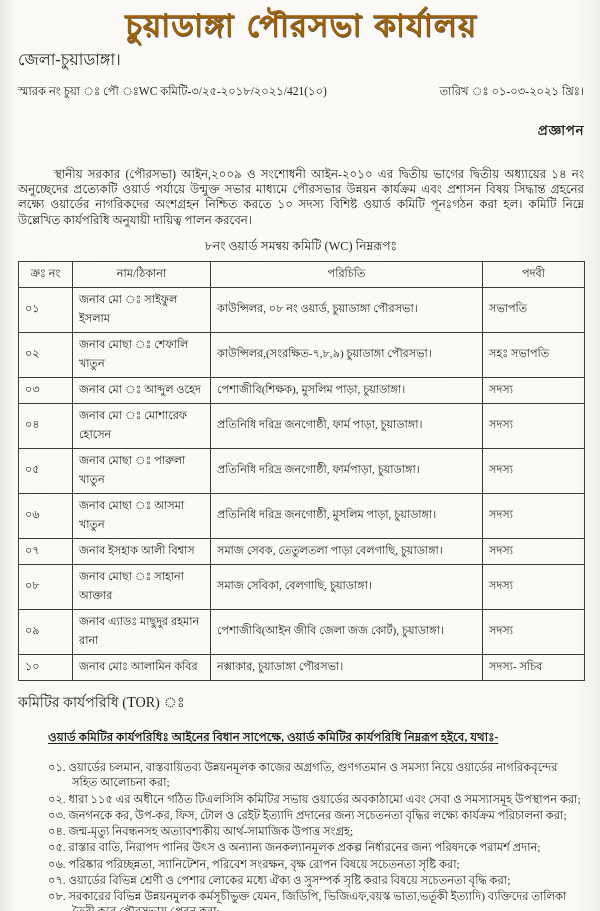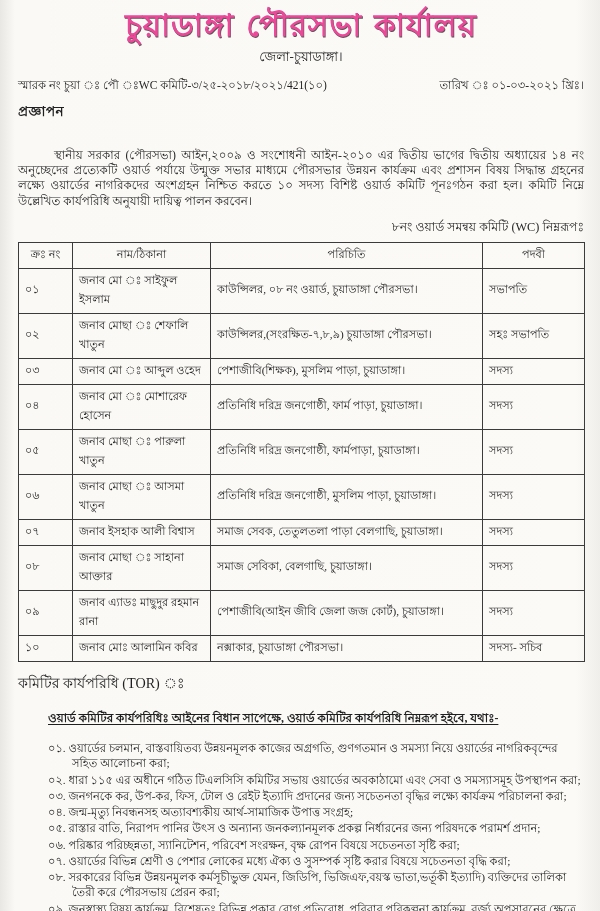--- a/index.html
+++ b/index.html
@@ -10,37 +10,37 @@
     background:linear-gradient(90deg,#e9e7e3 0,#faf9f6 2.5%,#fbfaf7 96%,#f0eeea 100%);
   }
   .page { padding:8px 16px 0 18px; }
 
   .doc-title {
     text-align:center;
     font-family:"DejaVu Serif", serif;
     font-weight:bold;
     font-size:31px;
     letter-spacing:1px;
-    color:#ec4899;
+    color:#a16207;
     text-shadow:0.6px 0.6px 0 #555;
     line-height:1.15;
   }
-  .doc-subtitle { text-align:center; font-size:13px; margin-top:3px; color:#222; }
+  .doc-subtitle { font-size:16px; margin-top:3px; color:#222; }
   .memo-row { display:flex; justify-content:space-between; align-items:baseline; font-size:11.5px; margin-top:9px; }
-  .notice-heading { text-align:left; font-size:13.5px; font-weight:bold; margin-top:5px; letter-spacing:0.5px; }
+  .notice-heading { text-align:right; font-size:13.5px; font-weight:bold; margin-top:18px; letter-spacing:0.5px; }
 
   .intro {
     margin-top:24px;
     font-size:11.8px;
     line-height:1.3;
     text-align:justify;
     text-indent:36px;
   }
 
-  .table-title { text-align:right; font-size:12.3px; margin:9px 0 4px; }
+  .table-title { text-align:center; font-size:12.3px; margin:9px 0 4px; }
 
   table.committee { width:100%; border-collapse:collapse; table-layout:fixed; font-size:11.2px; }
   table.committee th, table.committee td { border:1px solid #3b3b3b; padding:3px 6px; vertical-align:middle; }
   table.committee th { font-weight:normal; text-align:center; height:24px; }
   table.committee td { height:22px; }
   .col-sl    { width:54px; }
   .col-name  { width:138px; }
   .col-ident { width:272px; }
   .col-desig { width:102px; }
   td.c-sl, td.c-desig { text-align:left; }

